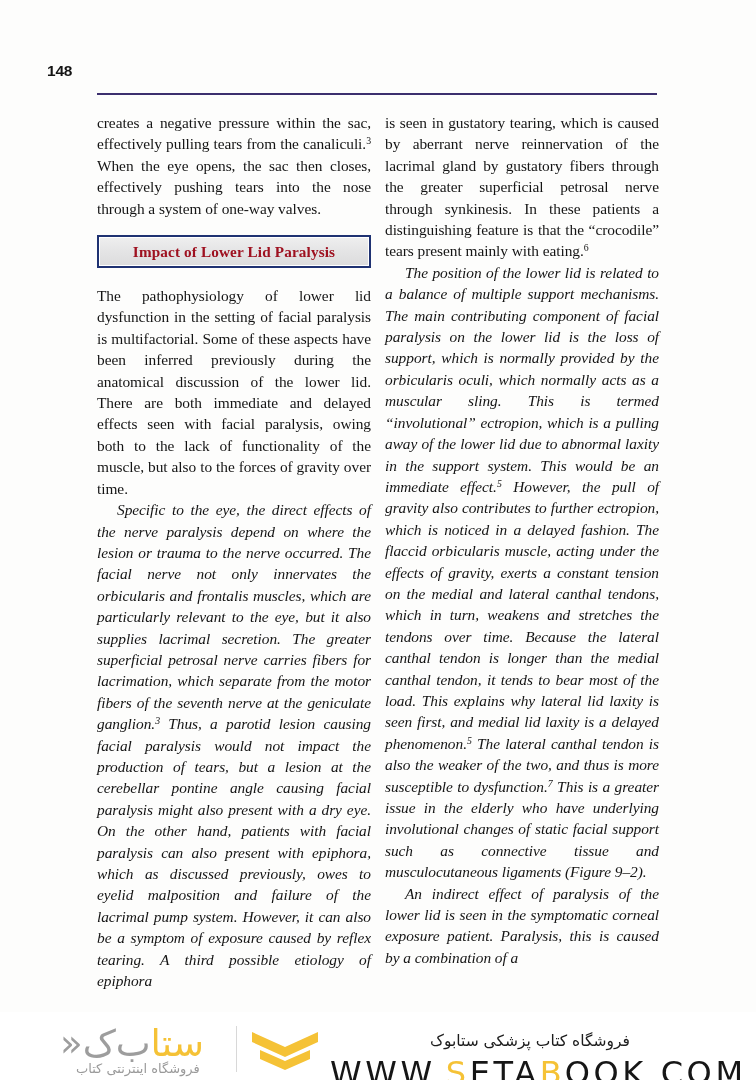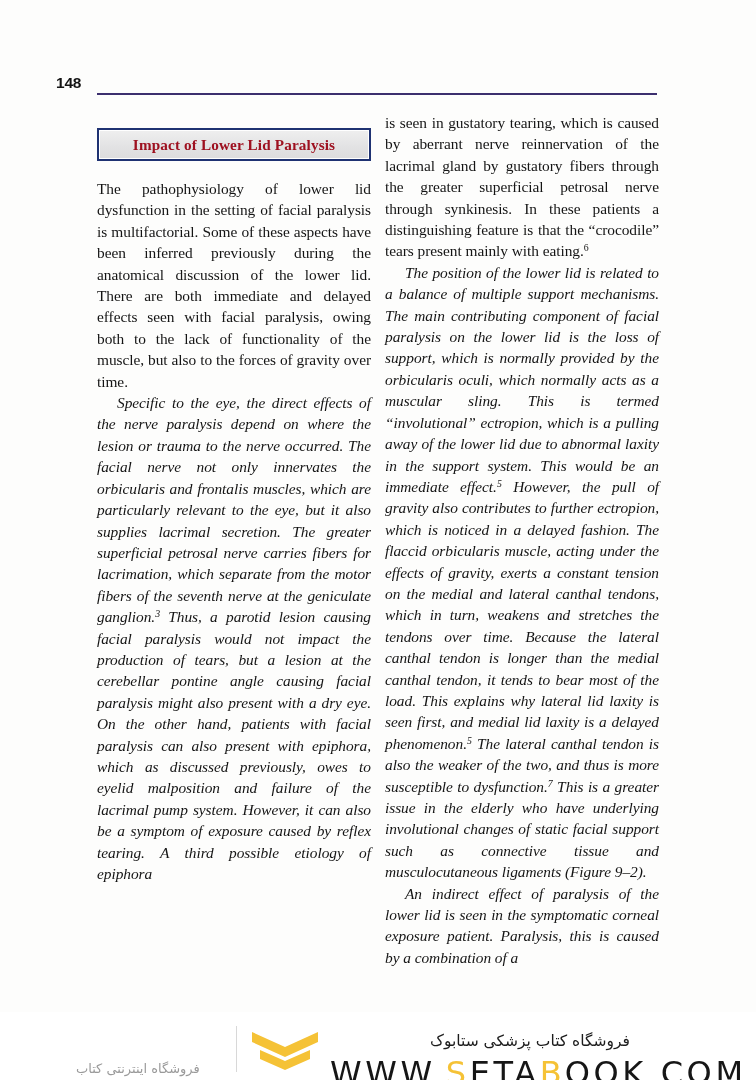--- a/index.html
+++ b/index.html
@@ -21,26 +21,26 @@
     position: absolute;
     left: 0; top: 0;
     width: 756px;
     height: 1012px;
     background: #fdfdfc;
   }
 
   
   .running-head {
     position: absolute;
-    left: 56px;
+    left: 47px;
     top: 62px;
     width: 600px;
     height: 30px;
     display: flex;
-    align-items: flex-end;
+    align-items: flex-start;
   }
   .folio {
     font-family: "Liberation Sans", "DejaVu Sans", sans-serif;
     font-weight: bold;
     font-size: 15.5px;
     letter-spacing: -0.2px;
     color: #141414;
     width: 40px;
   }
   .book-title {
@@ -213,20 +213,23 @@
 <div class="page">
 
   <div class="running-head">
     <span class="folio">148</span>
   </div>
   <div class="head-rule"></div>
 
   <div class="columns">
 
     <div class="col">
+      <p>
+        <span>creates a negative pressure within the sac, effectively pulling tears from the canaliculi.</span><sup>3</sup><span> When the eye opens, the sac then closes, effectively pushing tears into the nose through a system of one-way valves.</span>
+      </p>
 
       <div class="section-box">
         <span class="section-title">Impact of Lower Lid Paralysis</span>
       </div>
 
       <p>
         <span>The pathophysiology of lower lid dysfunction in the setting of facial paralysis is multifactorial. Some of these aspects have been inferred previously during the anatomical discussion of the lower lid. There are both immediate and delayed effects seen with facial paralysis, owing both to the lack of functionality of the muscle, but also to the forces of gravity over time.</span>
       </p>
       <p class="indent">
         <span>Specific to the eye, the direct effects of the nerve paralysis depend on where the lesion or trauma to the nerve occurred. The facial nerve not only innervates the orbicularis and frontalis muscles, which are particularly relevant to the eye, but it also supplies lacrimal secretion. The greater superficial petrosal nerve carries fibers for lacrimation, which separate from the motor fibers of the seventh nerve at the geniculate ganglion.</span><sup>3</sup><span> Thus, a parotid lesion causing facial paralysis would not impact the production of tears, but a lesion at the cerebellar pontine angle causing facial paralysis might also present with a dry eye. On the other hand, patients with facial paralysis can also present with epiphora, which as discussed previously, owes to eyelid malposition and failure of the lacrimal pump system. However, it can also be a symptom of exposure caused by reflex tearing. A third possible etiology of epiphora</span>
@@ -245,20 +248,23 @@
       </p>
     </div>
 
   </div>
 </div>
 
 <div class="footer">
 
   <div class="footer-logo">
     <div class="logo-mark">
+      <div class="logo-word">
+        <span class="g2">ستا</span><span class="g1">ب‌ک</span><span class="g1">«</span>
+      </div>
       <div class="logo-sub">فروشگاه اینترنتی کتاب</div>
     </div>
     <div class="logo-divider"></div>
     <div class="chev">
       <svg width="70" height="42" viewBox="0 0 70 42" xmlns="http://www.w3.org/2000/svg">
         <path d="M2 2 L35 17 L68 2 L68 12 L35 27 L2 12 Z" fill="#f5c236"></path>
         <path d="M10 20 L35 31 L60 20 L60 29 L35 40 L10 29 Z" fill="#f5c236"></path>
       </svg>
     </div>
   </div>

